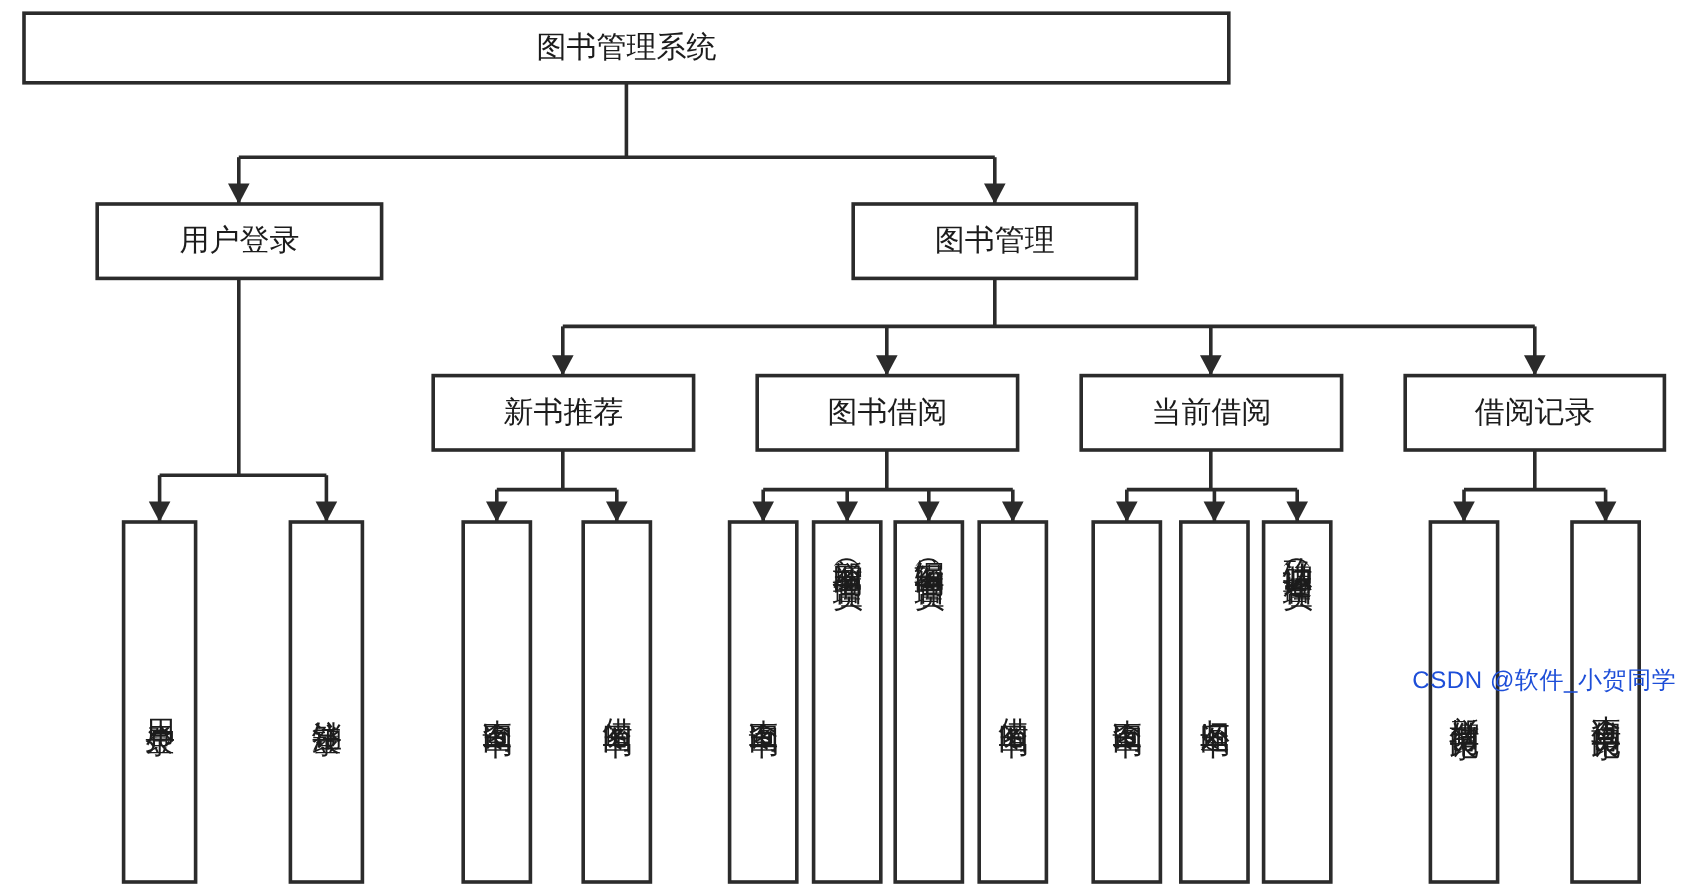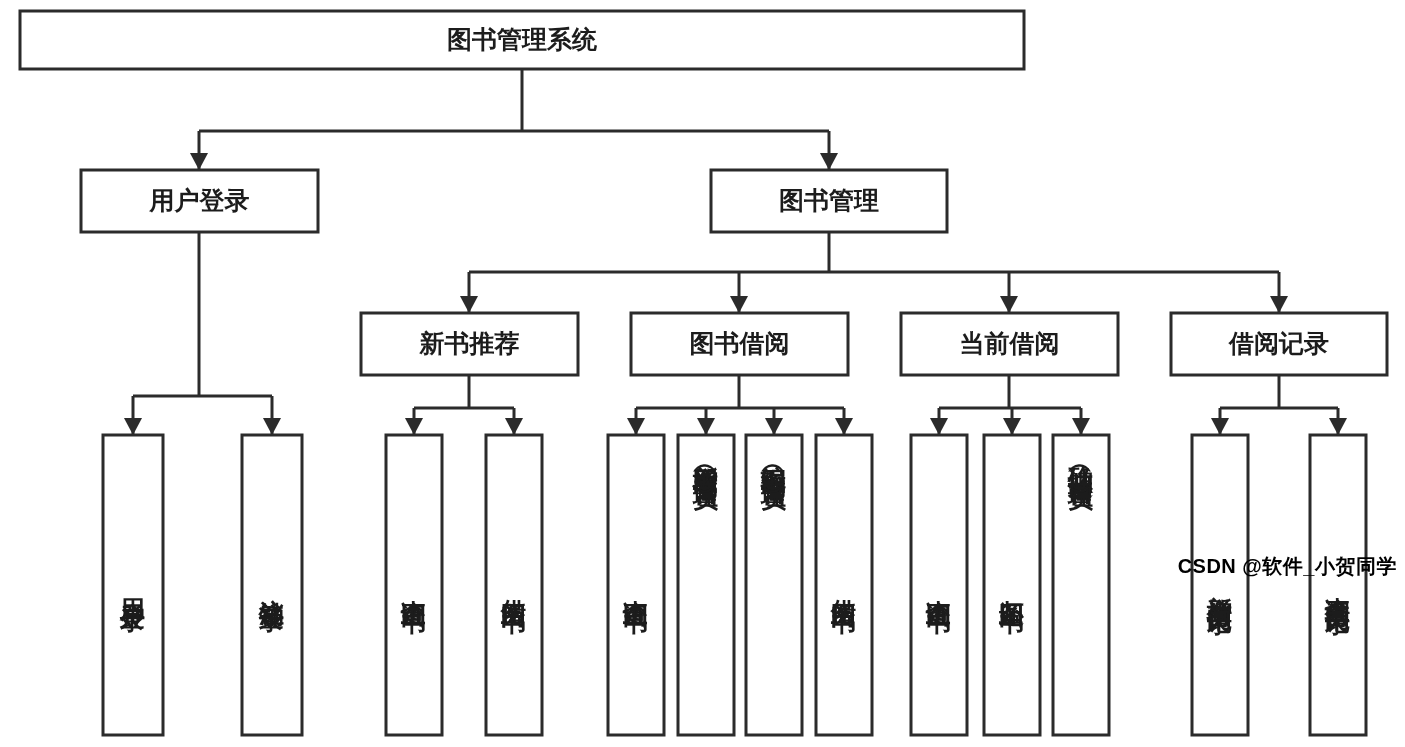--- a/index.html
+++ b/index.html
@@ -13,21 +13,20 @@
     font-family: "Liberation Sans", "DejaVu Sans", sans-serif;
     overflow: hidden;
     position: relative;
   }
   #diagram-root {
     position: absolute;
     left: 0;
     top: 0;
     width: 1405px;
     height: 586px;
-    font-weight: bold;
   }
   svg.tree {
     display: block;
     width: 1405px;
     height: 747px;
   }
   .node-box {
     fill: #ffffff;
     stroke: #2b2b2b;
     stroke-width: 3;
@@ -69,21 +68,21 @@
     pointer-events: none;
   }
   .leaf-label-wrap.center { align-items: center; }
   .leaf-label-wrap.top { align-items: flex-start; }
   .watermark {
     position: absolute;
     right: 8px;
     bottom: 6px;
     font-family: "Liberation Sans", "DejaVu Sans", sans-serif;
     font-size: 20px;
-    color: #000000;
+    color: #1d4ed8;
     white-space: nowrap;
     letter-spacing: 0.5px;
   }
 </style>
 </head>
 <body>
 
 <div id="diagram-root">
   <svg class="tree" viewBox="0 0 1405 747">
     <g id="edges-layer">

